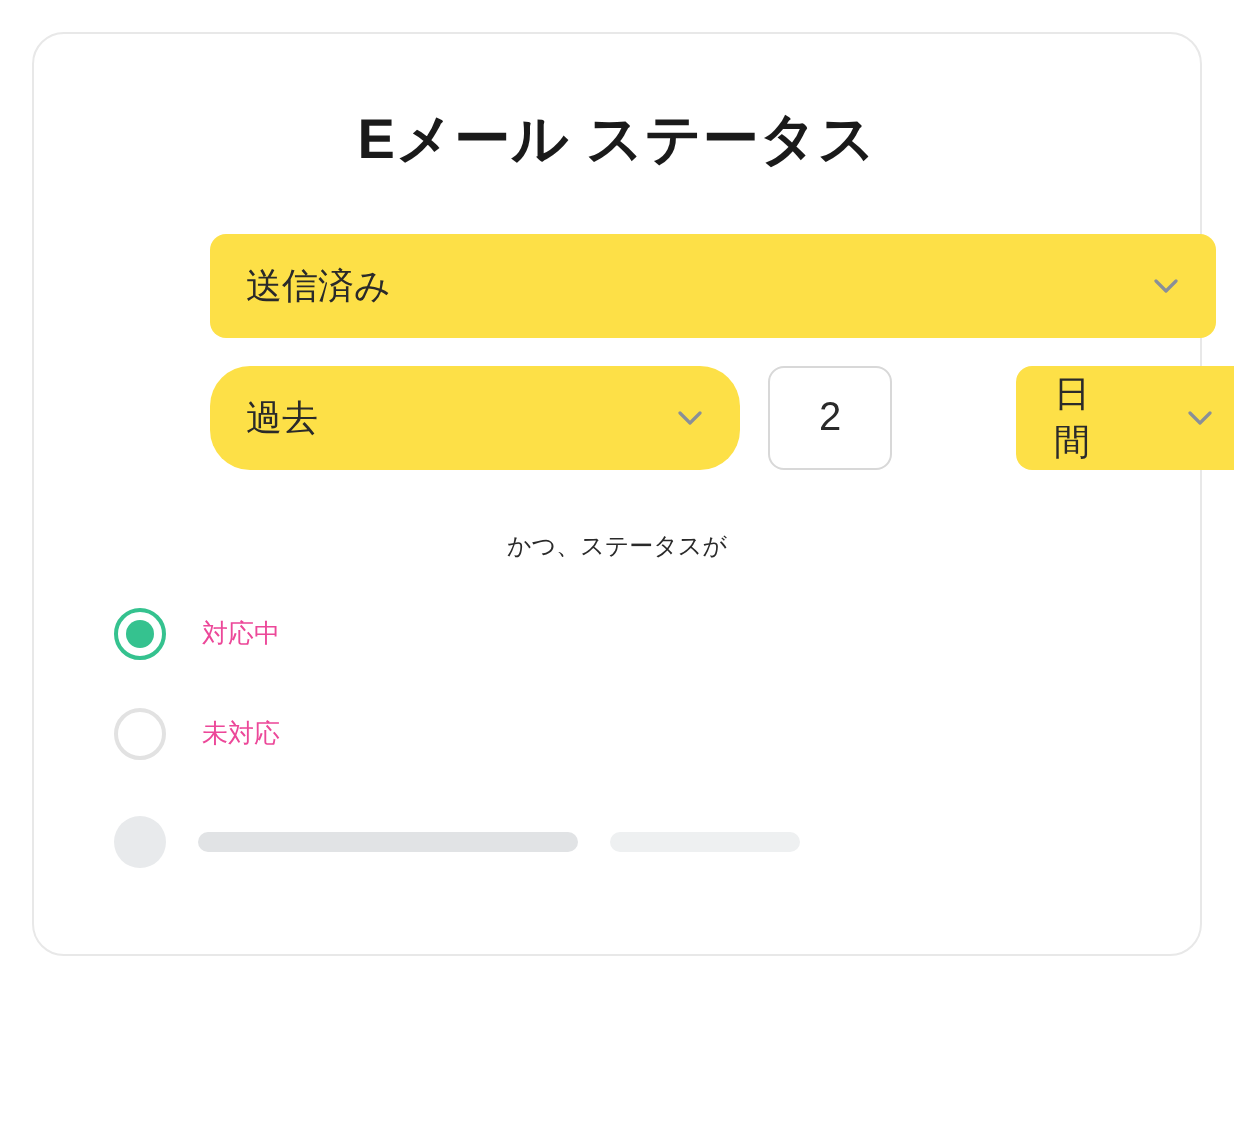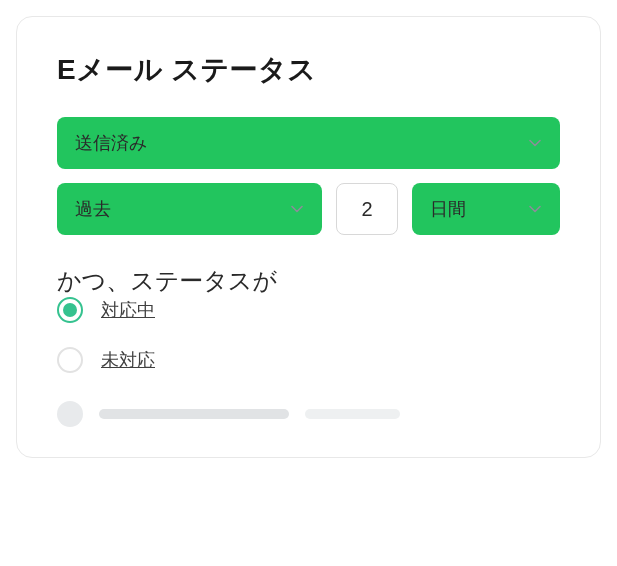--- a/index.html
+++ b/index.html
@@ -14,55 +14,58 @@
       height: 566px;
       display: flex;
       align-items: flex-start;
       justify-content: flex-start;
     }
     .card {
       margin: 16px;
       width: 585px;
       border: 1px solid #e8e8e8;
       border-radius: 16px;
-      padding: 34px 40px 30px 40px;
+      padding: 34px 40px 43px 40px;
       background: #ffffff;
+      text-align: center;
     }
     .title {
       font-size: 28px;
       font-weight: 600;
       color: #1a1a1a;
       margin-bottom: 28px;
       letter-spacing: 0.5px;
     }
     .select-row-1 {
       margin-bottom: 14px;
     }
     .select-row-2 {
       display: flex;
       gap: 14px;
       margin-bottom: 30px;
     }
     .select {
-      background: #22c55e;
+      background: #fde047;
       border-radius: 8px;
       height: 52px;
       display: flex;
       align-items: center;
       justify-content: space-between;
       padding: 0 18px;
       cursor: pointer;
       font-size: 18px;
       color: #2a2a2a;
+      margin-left: 48px;
     }
     .select.full {
       width: 100%;
     }
     .select.timing {
       flex: 0 0 265px;
+      border-radius: 20px;
     }
     .numeric-input {
       flex: 0 0 62px;
       height: 52px;
       border: 1px solid #d8d8d8;
       border-radius: 8px;
       background: #ffffff;
       display: flex;
       align-items: center;
       justify-content: center;
@@ -78,22 +81,23 @@
       height: 14px;
       display: inline-flex;
       align-items: center;
       justify-content: center;
     }
     .chevron svg {
       width: 12px;
       height: 8px;
     }
     .sublabel {
-      font-size: 24px;
+      font-size: 12px;
       color: #2a2a2a;
+      margin-bottom: 22px;
     }
     .radio-group {
       display: flex;
       flex-direction: column;
       gap: 24px;
       margin-bottom: 28px;
     }
     .radio-item {
       display: flex;
       align-items: center;
@@ -113,23 +117,22 @@
     .radio-circle.selected {
       border-color: #35c28f;
     }
     .radio-dot {
       width: 14px;
       height: 14px;
       border-radius: 50%;
       background: #35c28f;
     }
     .radio-label {
-      font-size: 18px;
-      color: #404040;
-      text-decoration: underline;
+      font-size: 13px;
+      color: #ec4899;
     }
     .placeholder-row {
       display: flex;
       align-items: center;
       gap: 16px;
     }
     .ph-circle {
       width: 26px;
       height: 26px;
       border-radius: 50%;

